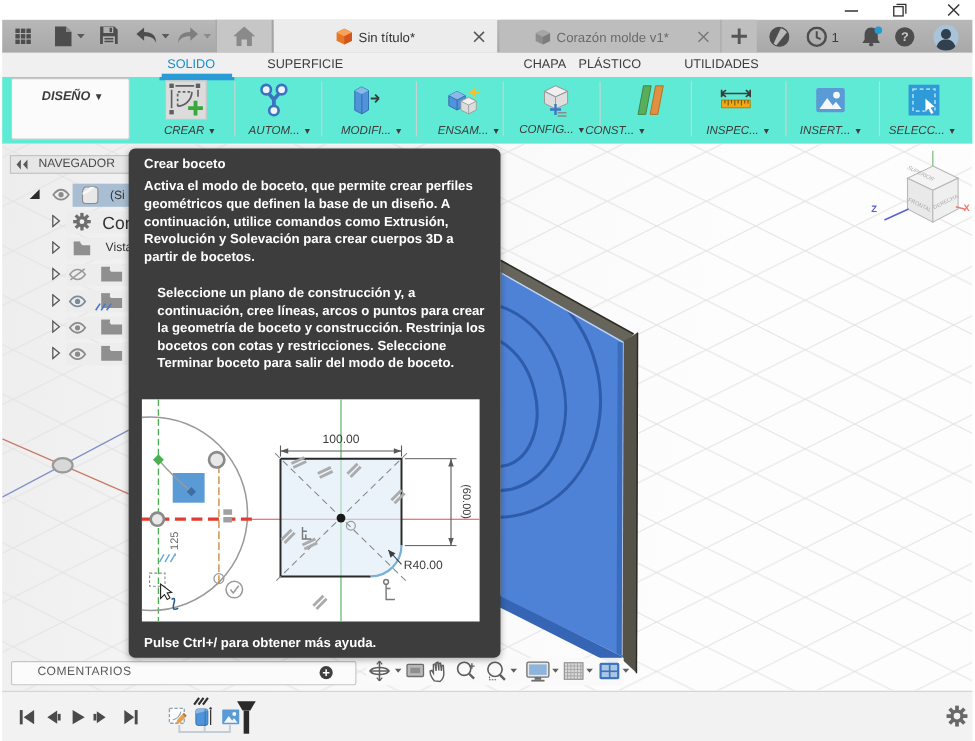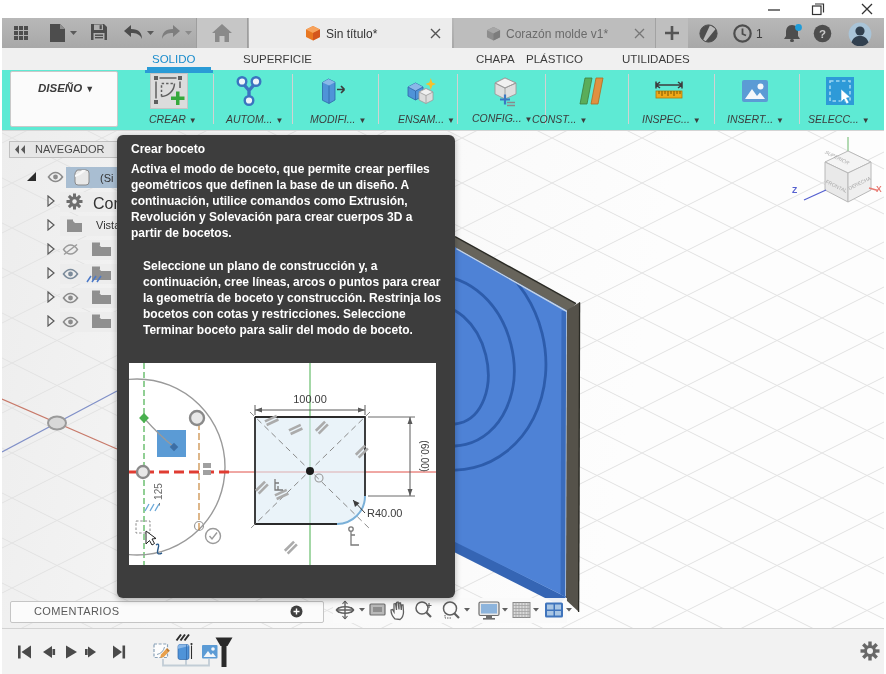--- a/index.html
+++ b/index.html
@@ -581,15 +581,16 @@
               <rect x="155" y="185" width="13" height="2.6"></rect>
             </g>
         </g>
         <g fill="none" stroke="#7a7a7a" stroke-width="1.3">
           <path d="M146 116 L146 127 L154 127 M146 120 L150 120 M149 127 L149 123"></path>
           <path d="M222 168 L222 182 L230 182 M222 172 L226 172"></path>
           <circle cx="222" cy="166" r="2.2"></circle>
         </g>
       </g>
     </svg>
+    <div class="abs" style="left:14px;top:442px;font-size:12px;font-weight:bold;">Pulse Ctrl+/ para obtener más ayuda.</div>
   </div>
 
 </div>
 
 </body></html>

